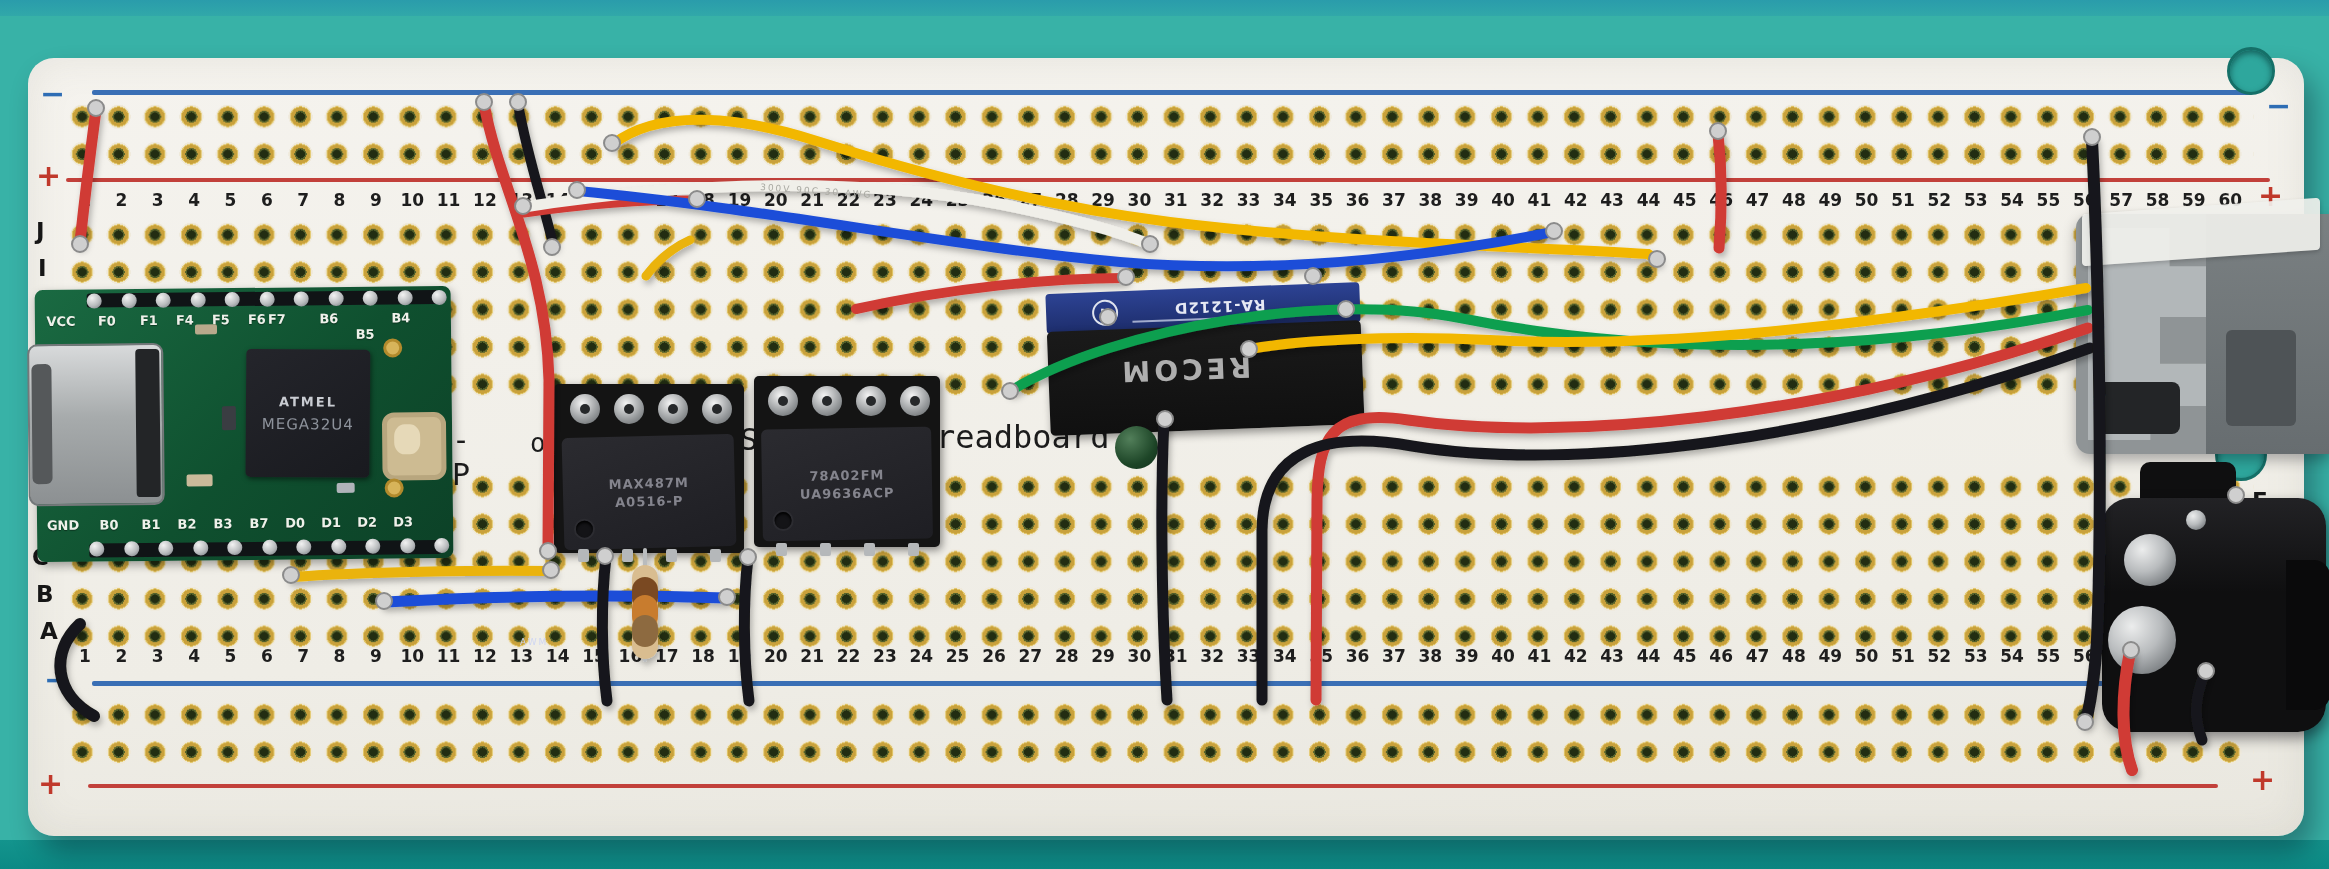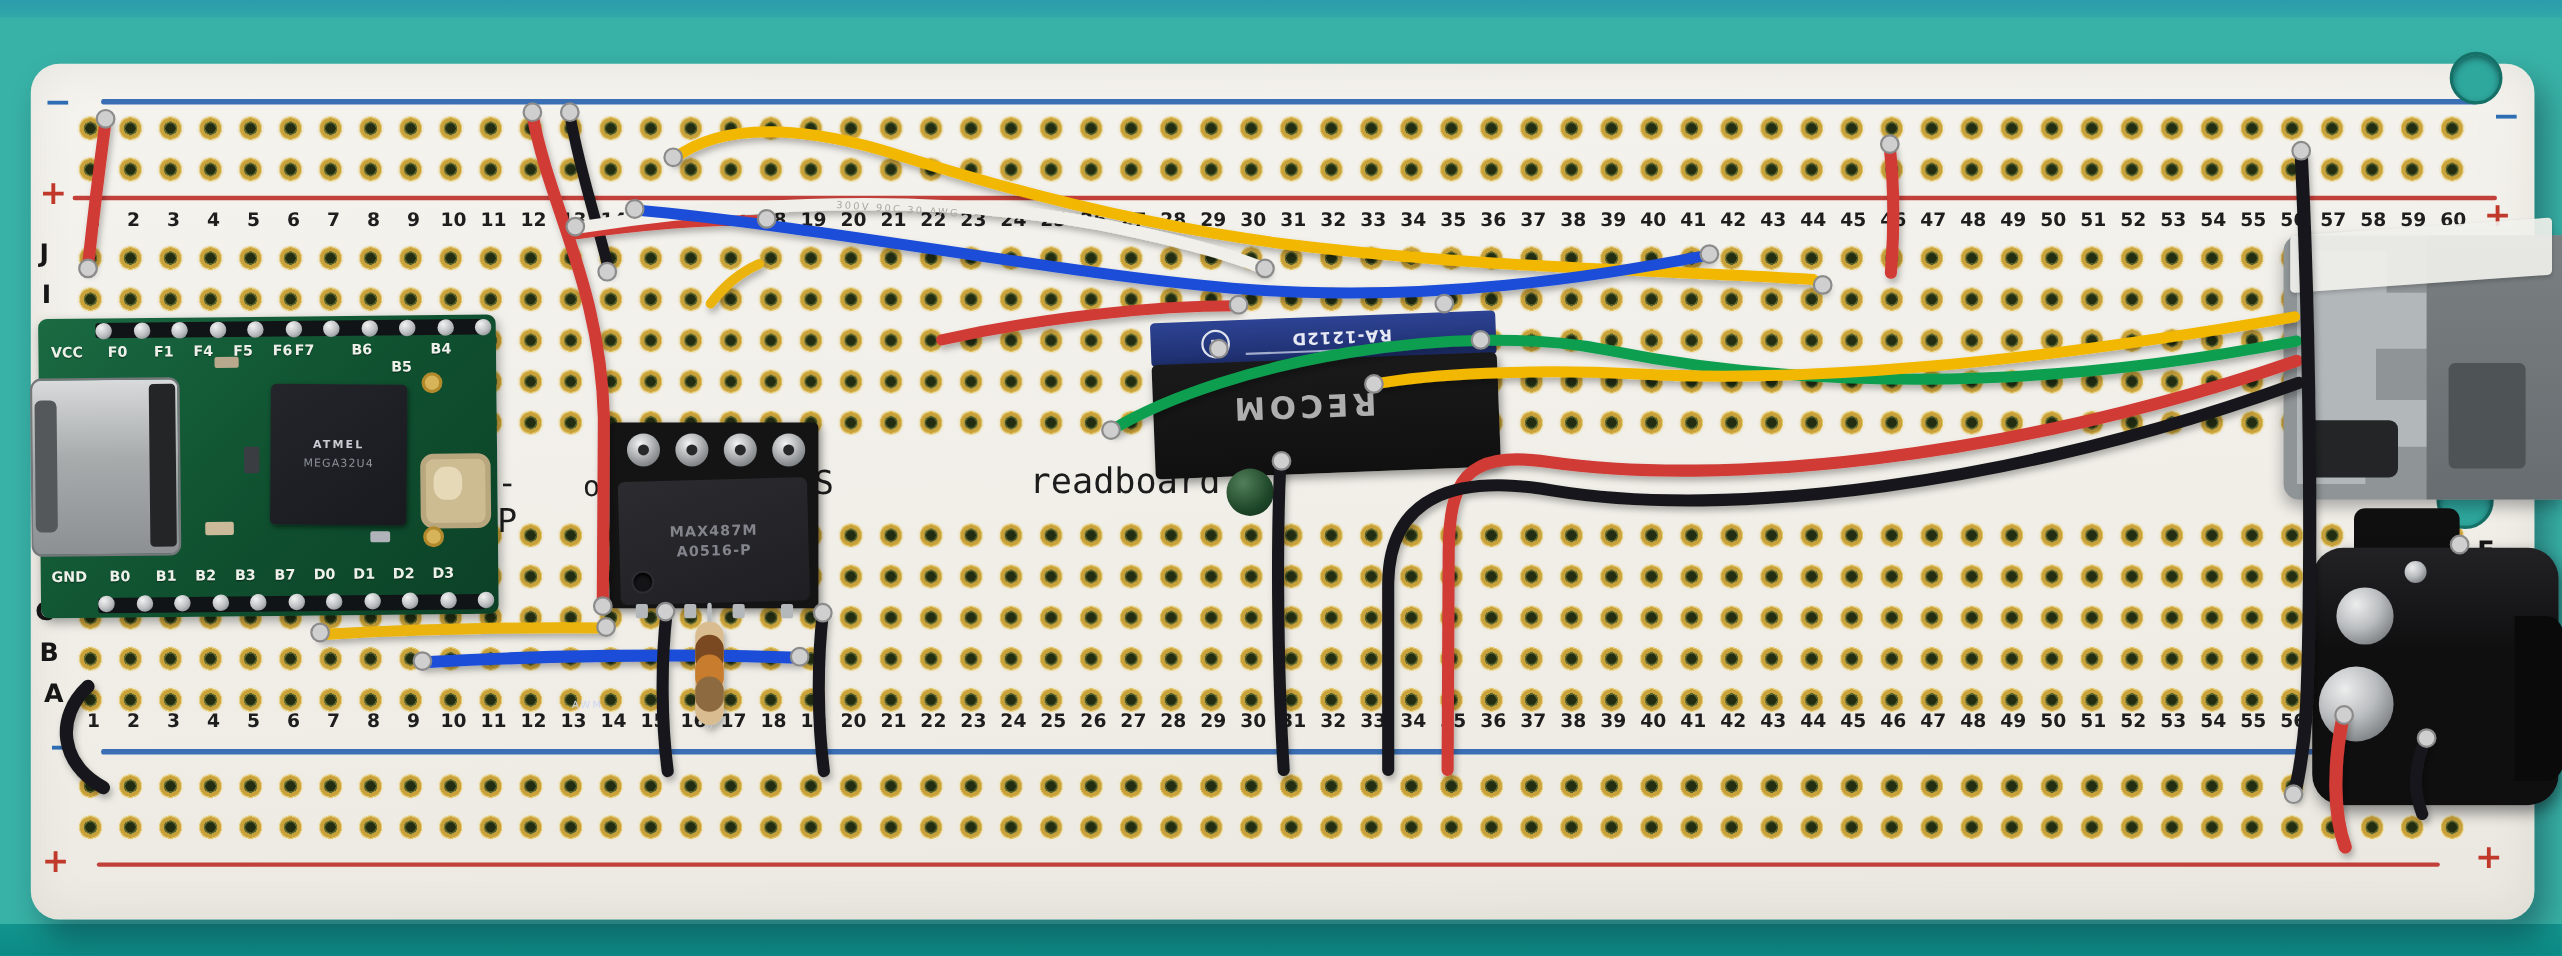--- a/index.html
+++ b/index.html
@@ -21,22 +21,22 @@
   .teensy{left:36px;top:288px;width:416px;height:272px;background:linear-gradient(135deg,#1a6a42,#0f502f 55%,#0c4127);
           border-radius:8px;transform:rotate(-0.6deg);box-shadow:2px 4px 10px rgba(0,0,0,.35);border:1px solid #093categ;}
   .hdr{position:absolute;background:#101416;border-radius:3px;}
   .tlabel{position:absolute;font-weight:bold;font-size:13px;color:#eef1ea;width:44px;text-align:center;text-shadow:0 1px 1px rgba(0,0,0,.4);}
   .pindot{position:absolute;width:15px;height:15px;border-radius:50%;background:radial-gradient(circle at 35% 30%,#f2f2f2,#b9bcbe 55%,#70747a);}
   .usb{position:absolute;left:-8px;top:54px;width:132px;height:158px;background:linear-gradient(180deg,#d8dadb,#a7abac 45%,#8c9092);border-radius:10px;border:2px solid #74787a;}
   .usb-slot{position:absolute;left:2px;top:18px;width:20px;height:120px;background:#55585a;border-radius:6px;}
   .usb-back{position:absolute;left:106px;top:4px;width:24px;height:148px;background:#232527;border-radius:4px;}
   .chip{position:absolute;left:210px;top:62px;width:124px;height:128px;background:linear-gradient(145deg,#24252b,#191a1f);border-radius:5px;transform:rotate(1deg);
         display:flex;flex-direction:column;align-items:center;justify-content:center;gap:6px;box-shadow:1px 2px 5px rgba(0,0,0,.5);}
-  .chip .l1{font-weight:bold;font-size:10px;color:#c9ccd2;letter-spacing:2px;}
-  .chip .l2{font-size:10px;color:#8d929b;letter-spacing:1px;}
+  .chip .l1{font-weight:bold;font-size:13px;color:#c9ccd2;letter-spacing:2px;}
+  .chip .l2{font-size:15px;color:#8d929b;letter-spacing:1px;}
   .btn{position:absolute;left:346px;top:126px;width:54px;height:58px;background:#cdbb92;border:5px solid #b8a67e;border-radius:12px;}
   .btn::after{content:"";position:absolute;left:7px;top:7px;width:26px;height:30px;border-radius:40%;background:#e6d9b8;}
   .smd{position:absolute;border-radius:2px;}
   .via{position:absolute;width:13px;height:13px;border-radius:50%;background:#d7b45a;border:3px solid #b28a2c;}
   
   .dip{position:absolute;}
   .socket{position:absolute;left:0;top:0;width:100%;height:96%;background:#141414;border-radius:5px;box-shadow:2px 3px 8px rgba(0,0,0,.45);}
   .dippin{position:absolute;width:30px;height:30px;border-radius:50%;background:radial-gradient(circle at 40% 32%,#f4f4f4,#9da0a2 55%,#5c6063);}
   .dippin::after{content:"";position:absolute;left:10px;top:10px;width:10px;height:10px;border-radius:50%;background:#26282a;}
   .dipbody{position:absolute;background:linear-gradient(160deg,#2b2b30,#1e1e23);border-radius:6px;display:flex;flex-direction:column;align-items:center;justify-content:center;gap:3px;}
@@ -310,20 +310,36 @@
       <span class="t1">MAX487M</span>
       <span class="t2">A0516-P</span>
       <div class="dimple" style="left:12px;bottom:12px;"></div>
     </div>
     <div class="stub" style="left:24px;"></div>
     <div class="stub" style="left:68px;"></div>
     <div class="stub" style="left:112px;"></div>
     <div class="stub" style="left:156px;"></div>
   </div>
 
+  <div class="dip" style="left:754px;top:376px;width:186px;height:178px;">
+    <div class="socket"></div>
+    <div class="dippin" style="left:14px;top:10px;"></div>
+    <div class="dippin" style="left:58px;top:10px;"></div>
+    <div class="dippin" style="left:102px;top:10px;"></div>
+    <div class="dippin" style="left:146px;top:10px;"></div>
+    <div class="dipbody" style="left:8px;top:52px;width:170px;height:112px;transform:rotate(-1deg);">
+      <span class="t1">78A02FM</span>
+      <span class="t2">UA9636ACP</span>
+      <div class="dimple" style="left:12px;bottom:12px;"></div>
+    </div>
+    <div class="stub" style="left:22px;"></div>
+    <div class="stub" style="left:66px;"></div>
+    <div class="stub" style="left:110px;"></div>
+    <div class="stub" style="left:154px;"></div>
+  </div>
 
   <div class="abs recom">
     <div class="recom-label">
       <span class="recom-model flip">RA-1212D</span>
       <span class="recom-cert flip">N</span>
       <div class="recom-dash" style="left:240px;width:40px;"></div>
       <div class="recom-dash" style="left:86px;width:140px;top:30px;height:2px;"></div>
     </div>
     <div class="recom-body">
       <span class="recom-brand flip">RECOM</span>

